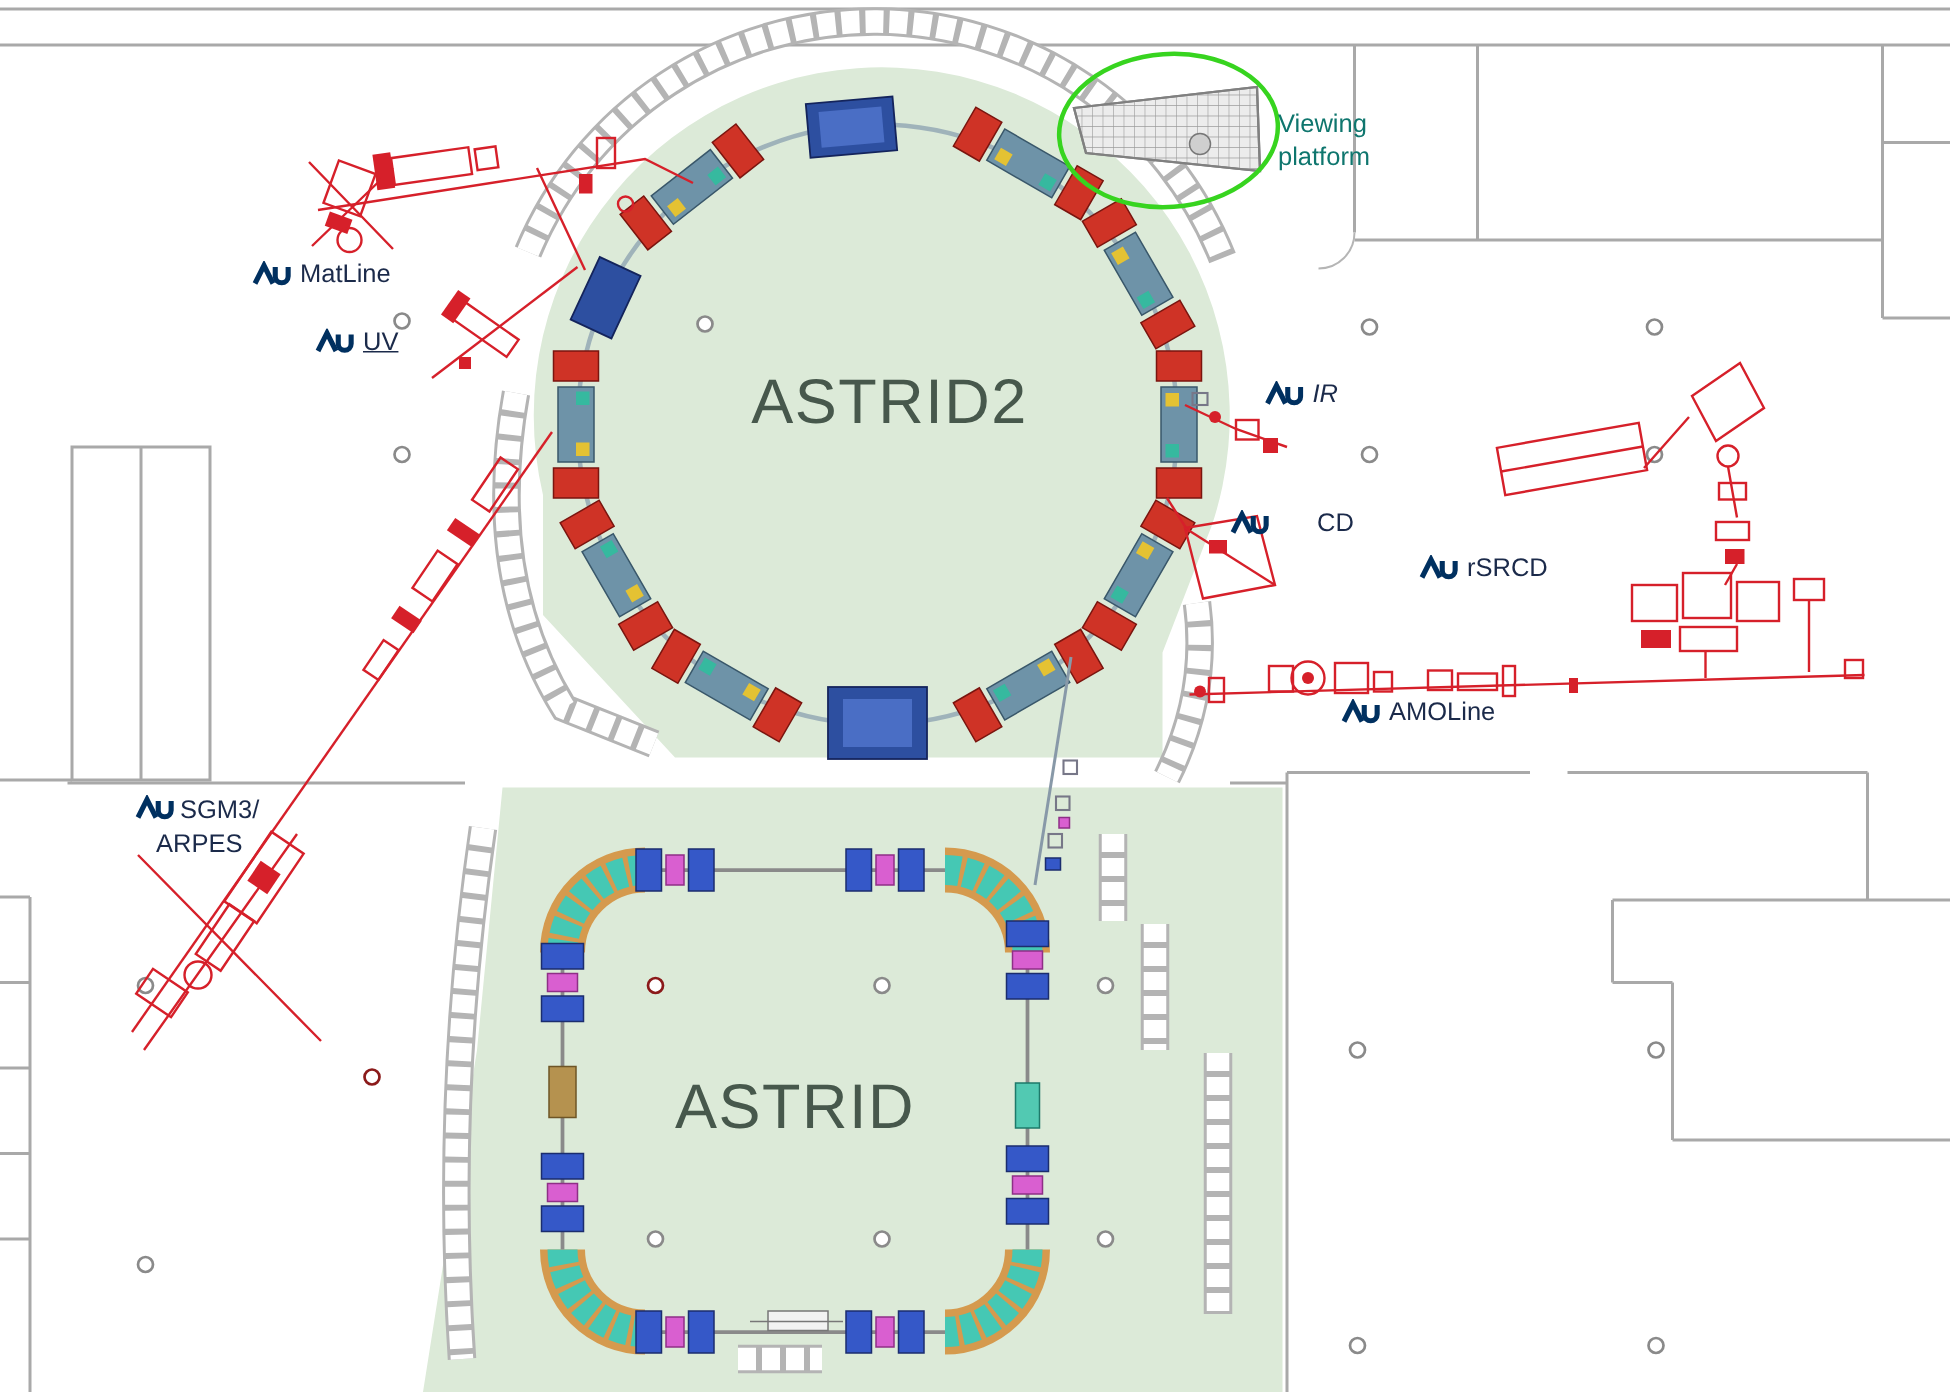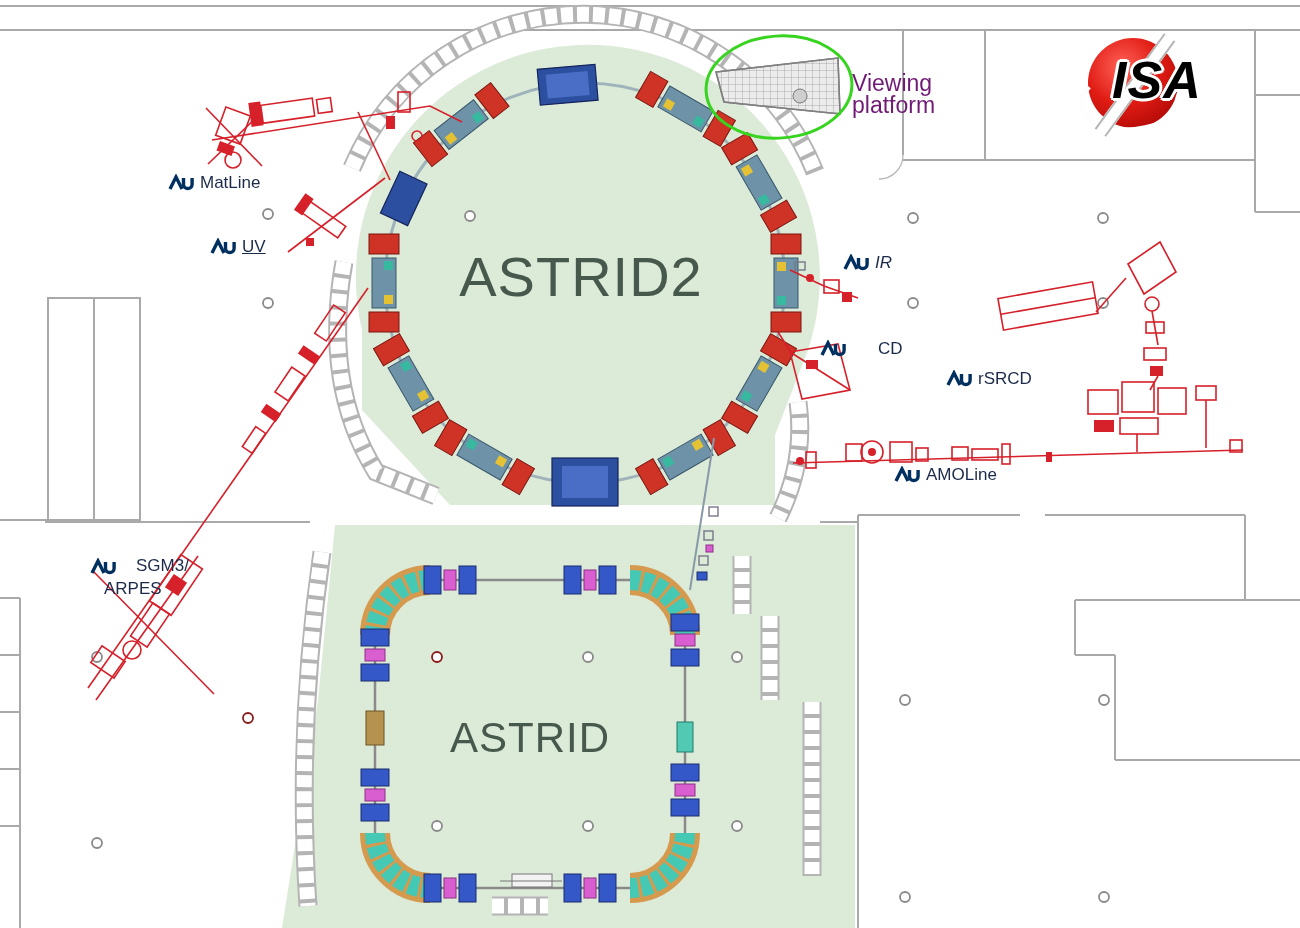--- a/index.html
+++ b/index.html
@@ -29,24 +29,24 @@
   
   .rl{fill:none;stroke:#d6202a;stroke-width:1.6;}
   .ro{fill:none;stroke:#d6202a;stroke-width:1.6;}
   .rf{fill:#d6202a;stroke:none;}
   .gry{fill:none;stroke:#778;stroke-width:1.4;}
   
   .label-row{position:absolute;display:flex;align-items:center;gap:6px;
              font-size:17px;color:#1b2a4a;white-space:nowrap;}
   .label-row svg.au{display:block;}
   .label-col{position:absolute;font-size:17px;color:#1b2a4a;}
-  .label-col .row1{display:flex;align-items:flex-end;gap:20px;margin-top:26px;}
+  .label-col .row1{display:flex;align-items:flex-start;gap:4px;}
   .label-col .row2{margin-left:14px;margin-top:3px;}
   .ring-title{position:absolute;text-align:center;color:#47584c;letter-spacing:1px;}
-  .viewing{position:absolute;color:#701a75;font-size:23px;line-height:22px;}
+  .viewing{position:absolute;color:#0f766e;font-size:17px;line-height:22px;}
   
   .isa{position:absolute;width:140px;height:110px;}
   .isa-sphere{position:absolute;left:6px;top:2px;width:90px;height:90px;border-radius:50%;
       background:radial-gradient(circle at 38% 32%, #ff6157 0%, #e01c14 45%, #9c0000 100%);}
   .isa-swoosh{position:absolute;left:-4px;top:24px;width:110px;height:60px;border-radius:50%;
       border:6px solid transparent;border-bottom:6px solid #fff;border-left:5px solid #fdfdfd;
       transform:rotate(-12deg);}
   .isa-slash{position:absolute;left:46px;top:-10px;width:10px;height:118px;background:#fff;
       border-left:2px solid #b5b5b5;border-right:2px solid #b5b5b5;transform:rotate(36deg);}
   .isa-text{position:absolute;left:30px;top:18px;font-style:italic;font-weight:700;
@@ -398,31 +398,31 @@
   </g>
 
   <g>
     <polygon points="716,72 838,58 840,114 724,102" fill="#ececec" stroke="#808080" stroke-width="1.5"></polygon>
     <polygon points="716,72 838,58 840,114 724,102" fill="url(#grid8)" stroke="#808080" stroke-width="1.5"></polygon>
     <circle cx="800" cy="96" r="7" fill="#cfcfcf" stroke="#777"></circle>
     <ellipse cx="779" cy="87" rx="73" ry="51" fill="none" stroke="#37d41f" stroke-width="3" transform="rotate(-4 779 87)"></ellipse>
   </g>
 </svg>
 
-<div class="ring-title" style="left:436px;top:244px;width:290px;font-size:56px;">ASTRID2</div>
+<div class="ring-title" style="left:448px;top:244px;width:290px;font-size:42px;">ASTRID2</div>
 <div class="ring-title" style="left:385px;top:714px;width:290px;font-size:42px;">ASTRID</div>
 
 <div class="label-row" style="left:168px;top:173px;">
   <svg class="au" width="26" height="18" viewBox="0 0 26 18">
         <path d="M2,15 L8,3 L14,15" fill="none" stroke="#003060" stroke-width="3.4"></path>
         <path d="M15.5,4 v6.2 a4.3,4.3 0 0 0 8.6,0 V4" fill="none" stroke="#003060" stroke-width="3.4"></path>
       </svg>
   <span>MatLine</span>
 </div>
-<div class="label-row" style="left:210px;top:237px;text-decoration:underline;">
+<div class="label-row" style="left:210px;top:218px;text-decoration:underline;">
   <svg class="au" width="26" height="18" viewBox="0 0 26 18">
         <path d="M2,15 L8,3 L14,15" fill="none" stroke="#003060" stroke-width="3.4"></path>
         <path d="M15.5,4 v6.2 a4.3,4.3 0 0 0 8.6,0 V4" fill="none" stroke="#003060" stroke-width="3.4"></path>
       </svg>
   <span>UV</span>
 </div>
 <div class="label-row" style="left:843px;top:253px;font-style:italic;">
   <svg class="au" width="26" height="18" viewBox="0 0 26 18">
         <path d="M2,15 L8,3 L14,15" fill="none" stroke="#003060" stroke-width="3.4"></path>
         <path d="M15.5,4 v6.2 a4.3,4.3 0 0 0 8.6,0 V4" fill="none" stroke="#003060" stroke-width="3.4"></path>
@@ -459,20 +459,14 @@
     <span>SGM3/</span>
   </div>
   <div class="row2"><span>ARPES</span></div>
 </div>
 
 <div class="viewing" style="left:852px;top:72px;">
   <div>Viewing</div>
   <div>platform</div>
 </div>
 
-<div class="isa" style="left:1082px;top:36px;">
-  <div class="isa-sphere"></div>
-  <div class="isa-swoosh"></div>
-  <div class="isa-slash"></div>
-  <div class="isa-text">ISA</div>
-</div>
 
 </div>
 
 </body></html>

